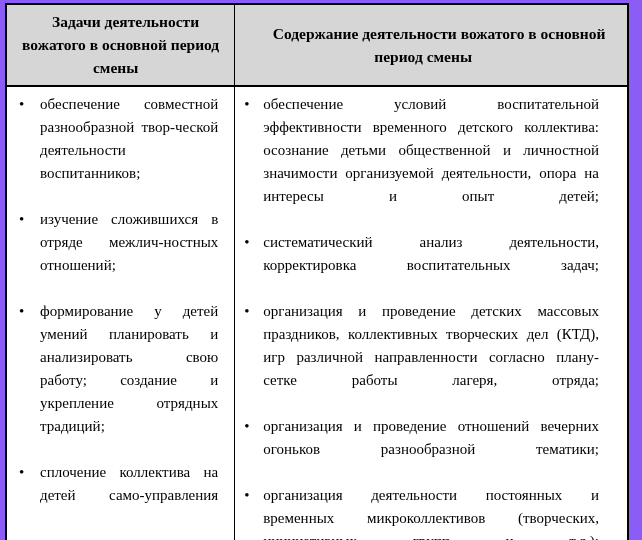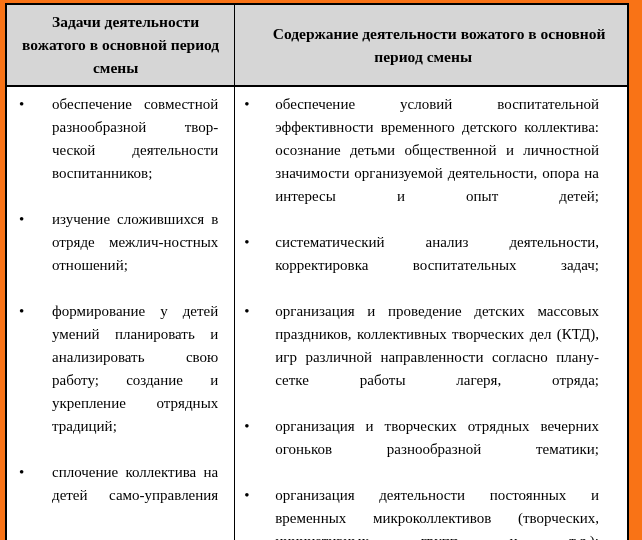--- a/index.html
+++ b/index.html
@@ -13,21 +13,21 @@
     height: 540px;
     overflow: hidden;
     font-family: "Liberation Serif", "DejaVu Serif", serif;
     color: #000000;
   }
 
   .page {
     position: relative;
     width: 642px;
     height: 540px;
-    background: #f97316;
+    background: #8b5cf6;
   }
 
   
   .doc-table {
     position: absolute;
     left: 5px;
     top: 3px;
     width: 624px;
     height: 525px;
     box-sizing: border-box;
@@ -109,21 +109,21 @@
   }
   .body-left ul.bullets > li .bullet { left: 12px; }
 
   
   .body-right ul.bullets > li {
     padding-left: 28px;
     padding-right: 14px;
   }
   .body-right ul.bullets > li .bullet { left: 9px; }
 
-  .itemtext { display: block; margin-left: 12px; }
+  .itemtext { display: block; }
   
   .itemtext::after {
     content: "";
     display: inline-block;
     width: 100%;
   }
 </style>
 </head>
 <body>
 
@@ -172,21 +172,21 @@
           <li>
             <span class="bullet">•</span>
             <span class="itemtext">систематический анализ деятельности, корректировка воспитательных задач;</span>
           </li>
           <li>
             <span class="bullet">•</span>
             <span class="itemtext">организация и проведение детских массовых праздников, коллективных творческих дел (КТД), игр различной направленности согласно плану-сетке работы лагеря, отряда;</span>
           </li>
           <li>
             <span class="bullet">•</span>
-            <span class="itemtext">организация и творческих отрядных вечерних огоньков разнообразной тематики;</span>
+            <span class="itemtext">организация и проведение отношений вечерних огоньков разнообразной тематики;</span>
           </li>
           <li>
             <span class="bullet">•</span>
             <span class="itemtext">организация деятельности постоянных и временных микроколлективов (творческих, инициативных групп и т.д.);</span>
           </li>
 
         </ul>
       </div>
 
     </div>

